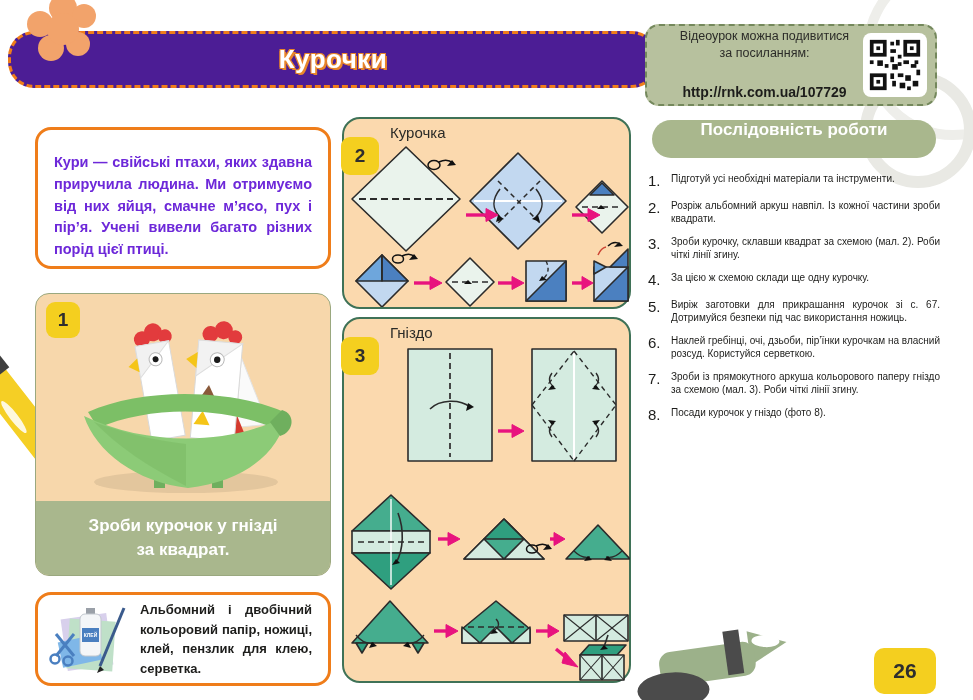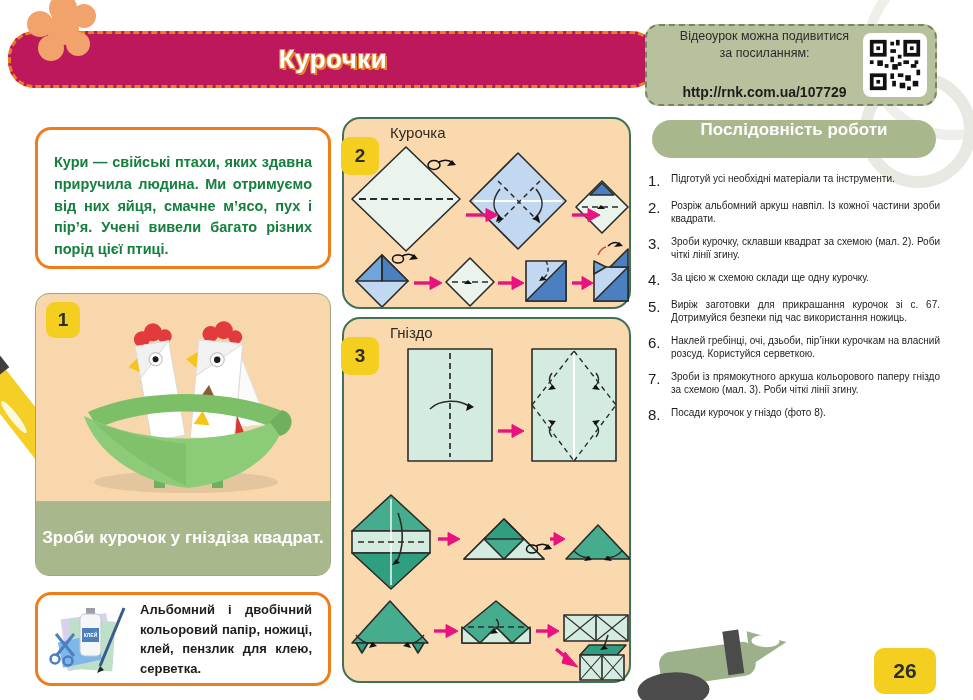--- a/index.html
+++ b/index.html
@@ -7,21 +7,21 @@
   body { font-family:"Liberation Sans", sans-serif; }
   #page {
     position:relative; width:973px; height:700px; background:#ffffff;
     overflow:hidden;
   }
   
   .swirl { position:absolute; pointer-events:none; }
   
   #title-bar {
     position:absolute; left:8px; top:31px; width:650px; height:57px;
-    background:#be185d; border:3px dashed #ef7d1a; border-radius:26px;
+    background:#4c1d95; border:3px dashed #ef7d1a; border-radius:26px;
     display:flex; align-items:center; justify-content:center; z-index:2;
   }
   #title-bar .title {
     color:#ffffff; font-weight:bold; font-size:26px; letter-spacing:.5px;
     text-shadow:2px 2px 0 #e8862a, -1px -1px 0 #e8862a, 1px -1px 0 #e8862a, -1px 1px 0 #e8862a;
   }
   #video-box {
     position:absolute; left:645px; top:24px; width:292px; height:82px;
     background:#b7c19e; border:2px dashed #74885c; border-radius:14px;
     display:flex; align-items:center; z-index:3; padding:6px 8px 6px 25px;
@@ -37,29 +37,29 @@
     position:absolute; background:#fbd9ae; border:2.5px solid #3f7257; border-radius:18px;
   }
   .badge {
     position:absolute; background:#f4cf1f; color:#2e2e2e; font-weight:bold;
     display:flex; align-items:center; justify-content:center; border-radius:9px;
     font-size:19px; z-index:4;
   }
   .diag-label { position:absolute; left:46px; top:5px; font-size:15px; color:#2b2b28; }
   
   #intro-box { left:35px; top:127px; width:296px; height:142px; padding:22px 16px 10px 16px; }
-  #intro-box p { font-size:14.5px; font-weight:bold; color:#15803d; line-height:1.5; text-align:justify; }
+  #intro-box p { font-size:14.5px; font-weight:bold; color:#6d28d9; line-height:1.5; text-align:justify; }
   #photo-card {
     position:absolute; left:35px; top:293px; width:296px; height:283px;
     border-radius:14px; overflow:hidden; background:#f7d7ab; z-index:2;
     border:1px solid #9aa87f;
   }
   #photo-card .caption {
     position:absolute; left:0; bottom:0; width:100%; height:74px; background:#a9b78d;
-    display:flex; flex-direction:row; align-items:center; justify-content:center;
+    display:flex; flex-direction:column; align-items:center; justify-content:center;
     color:#ffffff; font-weight:bold; font-size:17px; line-height:1.4;
   }
   #materials-box { left:35px; top:592px; width:296px; height:94px; display:flex; align-items:center; padding:8px 16px 8px 10px; }
   #materials-box .mtext { flex:1; font-size:13px; font-weight:bold; color:#1d1d1b; line-height:1.5; text-align:justify; padding-left:8px; }
   
   #box-chicken { left:342px; top:117px; width:289px; height:192px; z-index:2; }
   #box-nest    { left:342px; top:317px; width:289px; height:366px; z-index:2; }
   
   #seq-header {
     position:absolute; left:652px; top:120px; width:284px; height:38px;

